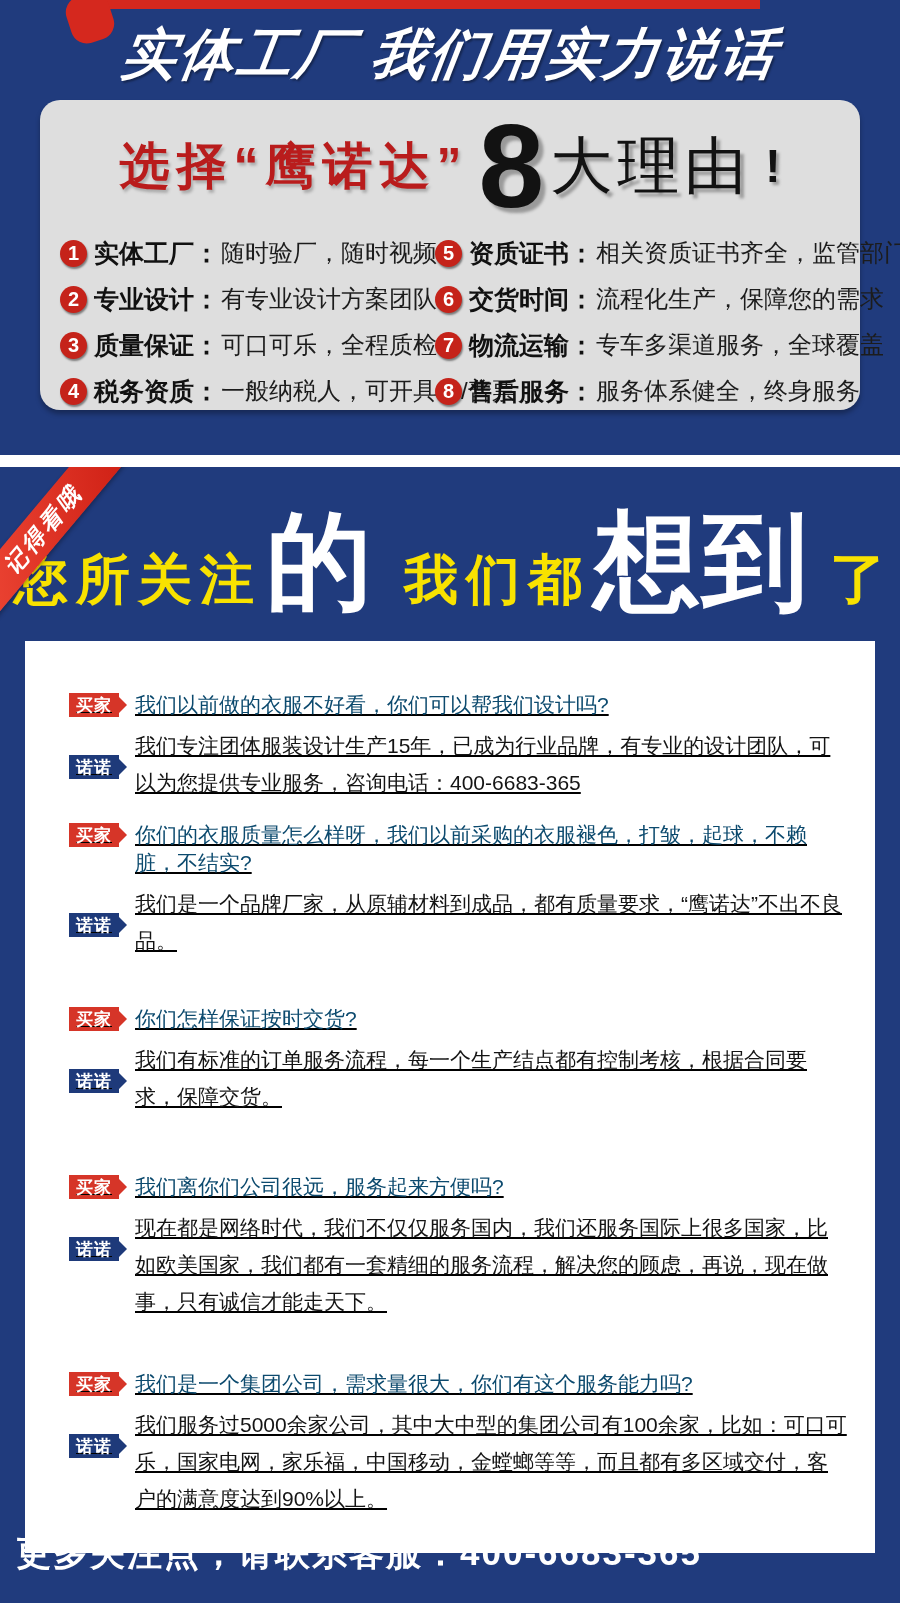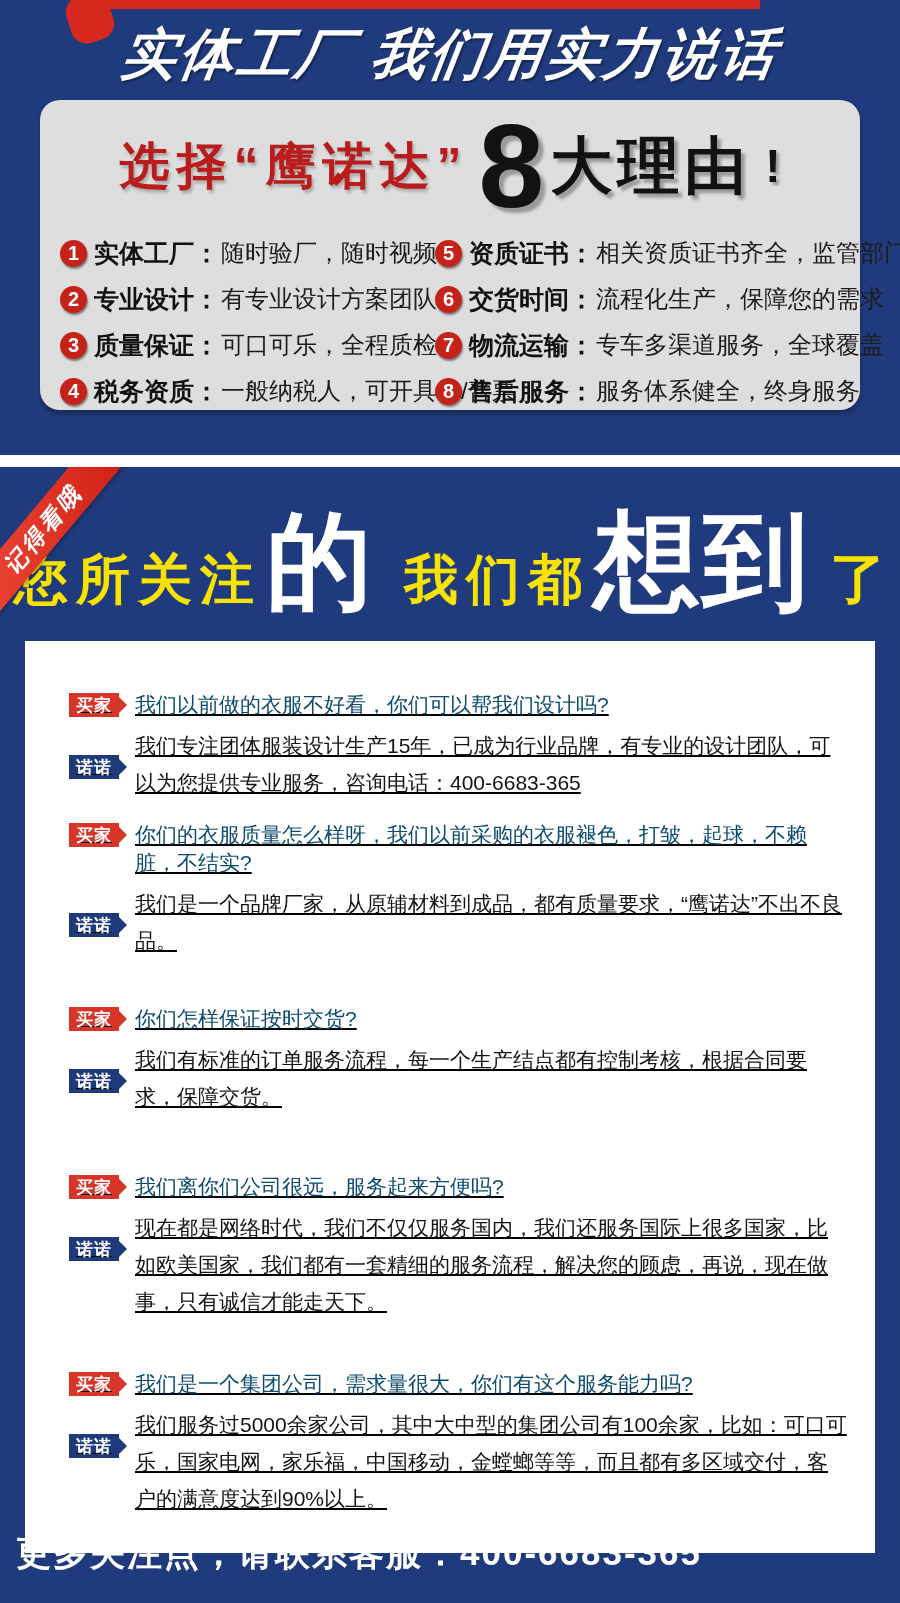--- a/index.html
+++ b/index.html
@@ -17,21 +17,21 @@
                 transform:skewX(-8deg); line-height:80px; text-shadow:2px 2px 2px rgba(0,0,0,.35); }
 
   .reasons-box { position:absolute; left:40px; top:100px; width:820px; height:310px;
                  background:#dedede; border-radius:20px; z-index:2;
                  box-shadow:0 4px 5px rgba(0,0,0,.30); }
   .rb-title { display:flex; align-items:center; justify-content:center; height:122px; padding-top:10px; }
   .rb-red  { color:#b91c1c; font-size:50px; font-weight:bold; letter-spacing:7px;
              text-shadow:2px 3px 3px #ababab; }
   .rb-num  { color:#121212; font-size:118px; font-weight:bold; line-height:.85; margin:0 6px 0 10px;
              text-shadow:5px 5px 3px #9a9a9a; }
-  .rb-black{ color:#121212; font-size:62px; font-weight:bold; letter-spacing:5px;
+  .rb-black{ color:#121212; font-size:62px; font-weight:normal; letter-spacing:5px;
              text-shadow:4px 4px 3px #9a9a9a; }
   .rb-mark { color:#121212; font-size:46px; font-weight:bold; margin-left:14px;
              text-shadow:3px 3px 3px #9a9a9a; }
   .rb-grid { display:grid; grid-template-columns:375px 1fr; padding:8px 10px 0 20px; }
   .rb-item { display:flex; align-items:center; height:46px; white-space:nowrap; }
   .rb-circle { flex:none; width:27px; height:27px; border-radius:50%; background:#c5231a; color:#fff;
                font-size:20px; font-weight:bold; display:flex; align-items:center; justify-content:center;
                margin-right:7px; box-shadow:1px 2px 2px rgba(0,0,0,.45); }
   .rb-label { font-size:25px; font-weight:bold; color:#111; }
   .rb-colon { font-size:25px; font-weight:bold; color:#111; margin-right:2px; }

